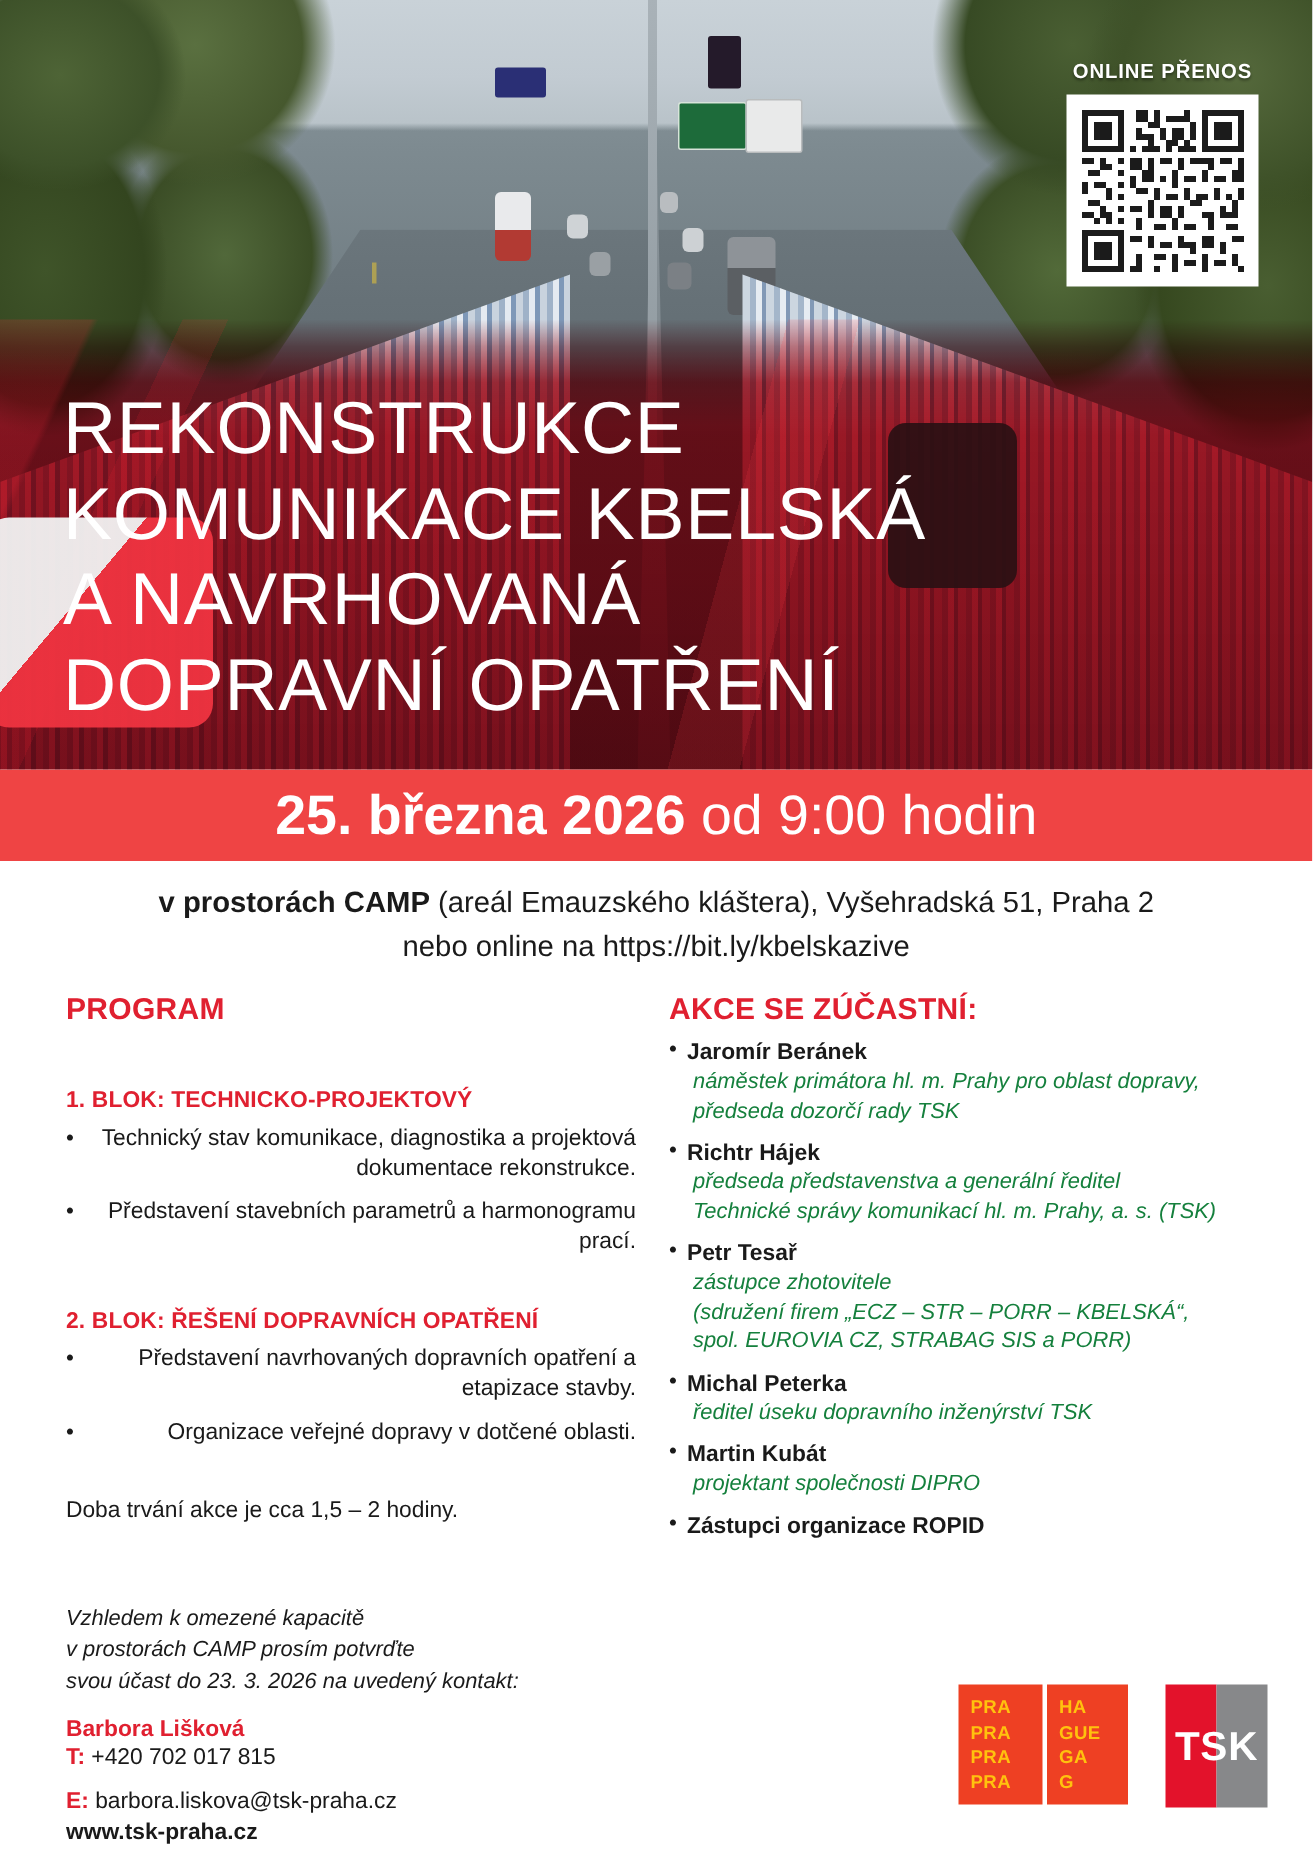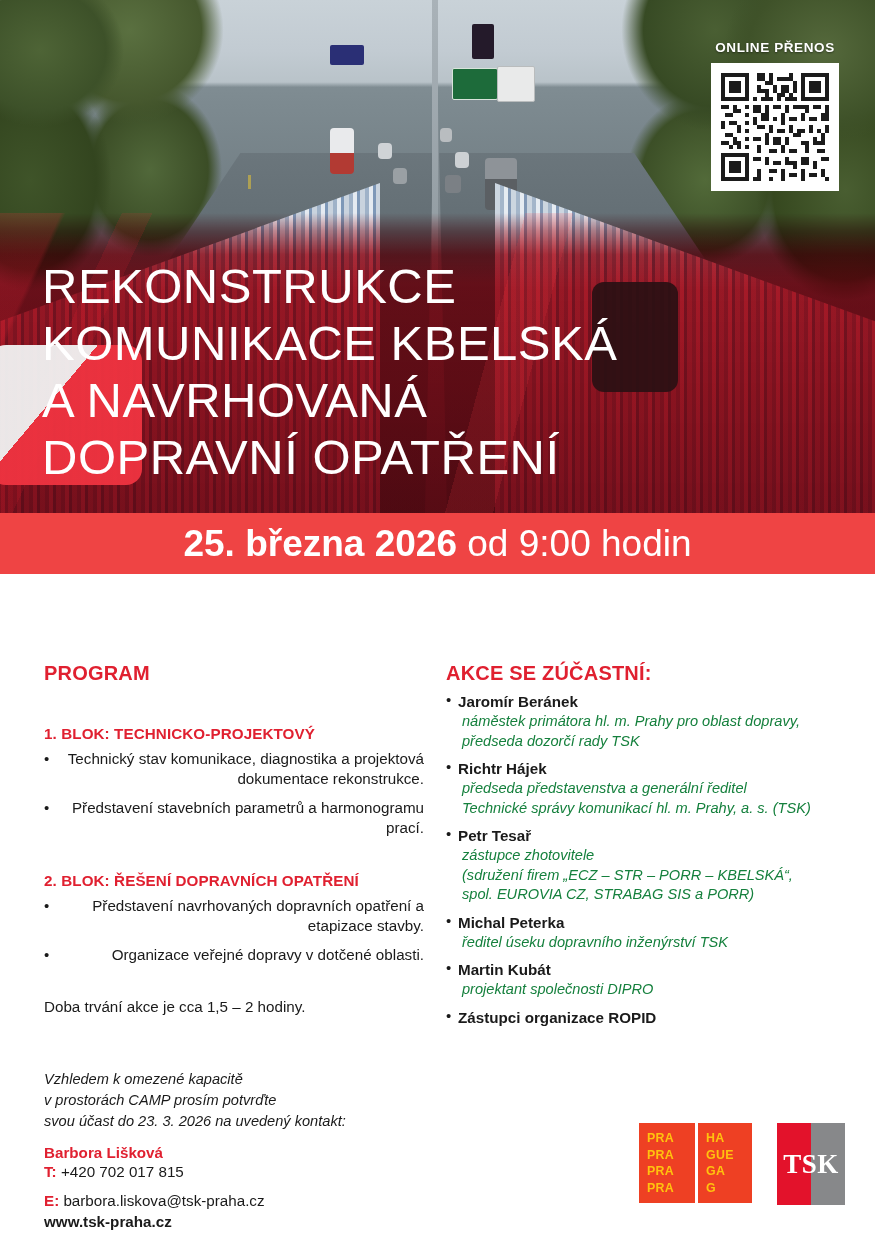--- a/index.html
+++ b/index.html
@@ -391,21 +391,20 @@
     color: #FFC20E;
     font-weight: 700;
     font-size: 12.4px;
     line-height: 16.5px;
     letter-spacing: .3px;
   }
   .logo-tsk {
     position: relative;
     width: 68px; height: 82px;
     display: flex;
-    font-family: Liberation Serif, serif;
   }
   .tsk-red { width: 41px; background: #E3122B; }
   .tsk-grey { width: 41px; background: #87888A; }
   .tsk-text {
     position: absolute;
     inset: 0;
     display: flex;
     align-items: center;
     justify-content: center;
     color: #ffffff;
@@ -611,20 +610,24 @@
     <div>A NAVRHOVANÁ</div>
     <div>DOPRAVNÍ OPATŘENÍ</div>
   </div>
 
   <div class="date-banner">
     <div class="line">
       <span class="date-strong">25. března 2026</span><span>&nbsp;</span><span class="date-light">od 9:00 hodin</span>
     </div>
   </div>
 
+  <div class="venue">
+    <div><b>v prostorách CAMP</b><span> (areál Emauzského kláštera), Vyšehradská 51, Praha 2</span></div>
+    <div>nebo online na https://bit.ly/kbelskazive</div>
+  </div>
 
   <div class="col-left">
     <div class="sec-title">PROGRAM</div>
 
     <div class="blok-title first">1. BLOK: TECHNICKO-PROJEKTOVÝ</div>
     <ul class="bullets">
       <li>Technický stav komunikace, diagnostika a projektová dokumentace rekonstrukce.</li>
       <li>Představení stavebních parametrů a harmonogramu prací.</li>
     </ul>
 

